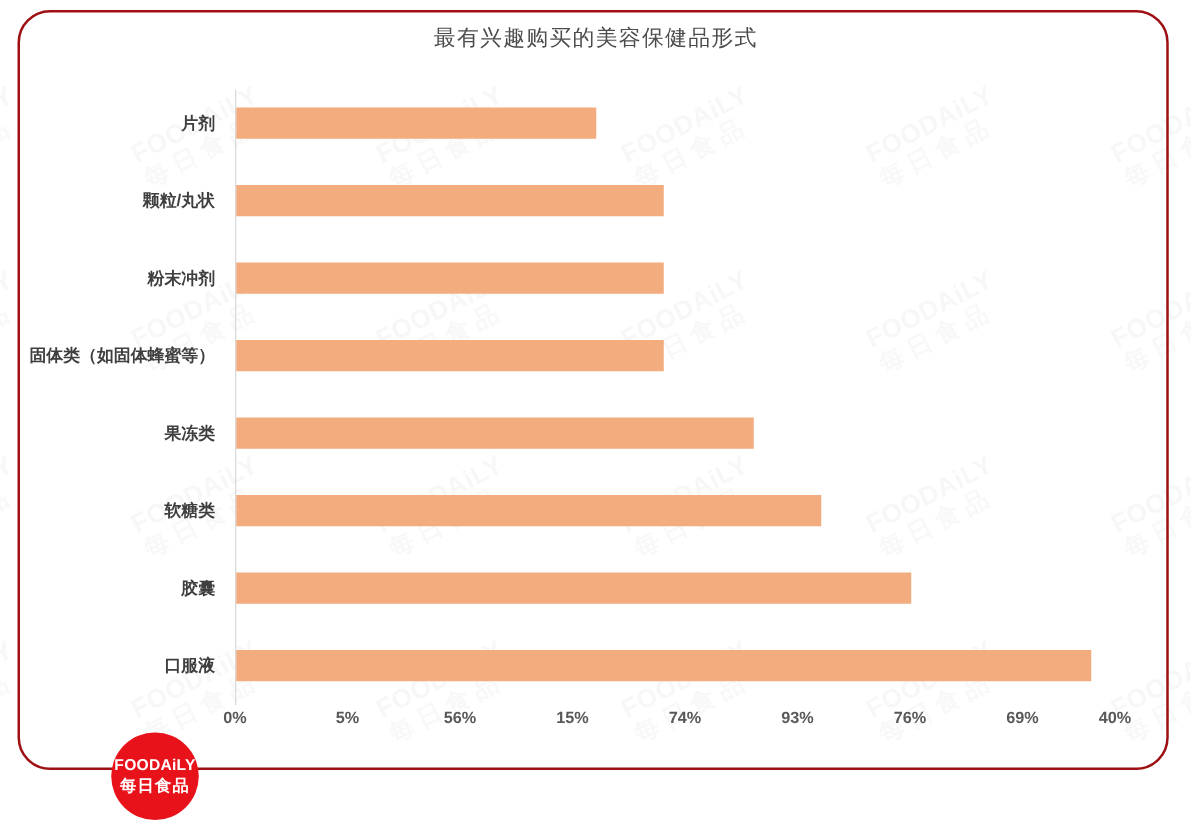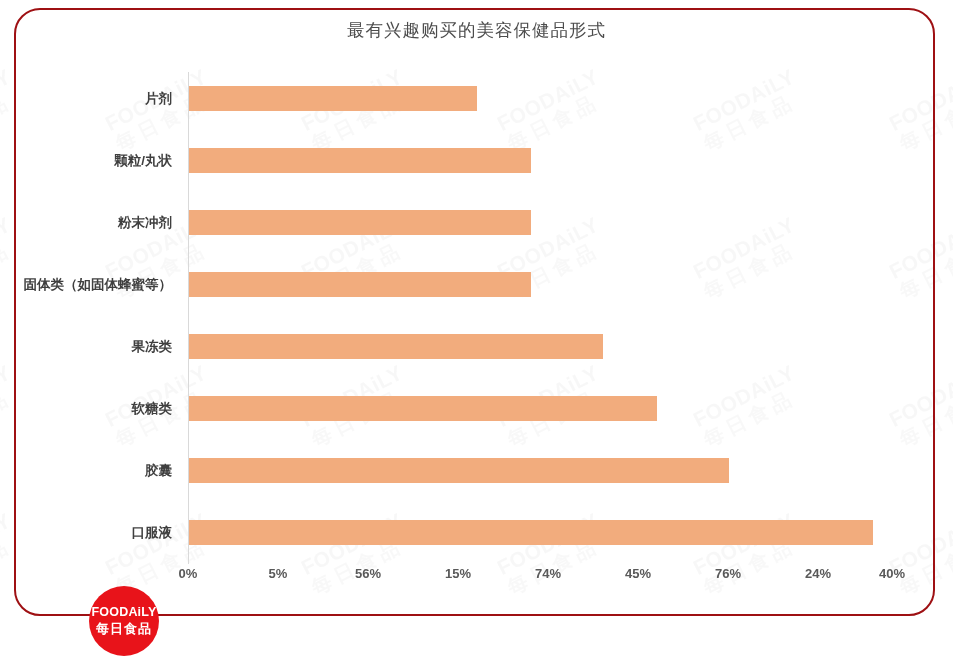--- a/index.html
+++ b/index.html
@@ -373,23 +373,23 @@
           <div class="bar" title="口服液 38%" style="width: 684px; background: rgb(242, 172, 125);"></div>
         </div>
       </div>
 
     <div id="x-ticks">
         <div class="xtick" style="left: 0px;">0%</div>
         <div class="xtick" style="left: 90px;">5%</div>
         <div class="xtick" style="left: 180px;">56%</div>
         <div class="xtick" style="left: 270px; text-align: center;">15%</div>
         <div class="xtick" style="left: 360px;">74%</div>
-        <div class="xtick" style="left: 450px;">45%</div>
+        <div class="xtick" style="left: 450px;">93%</div>
         <div class="xtick" style="left: 540px;">76%</div>
-        <div class="xtick" style="left: 630px;">24%</div>
+        <div class="xtick" style="left: 630px;">69%</div>
         <div class="xtick" style="left: 704px;">40%</div>
       </div>
 
   </div>
 
   <div id="logo">
     <span class="logo-en">FOODAiLY</span>
     <span class="logo-cn">每日食品</span>
   </div>
 

